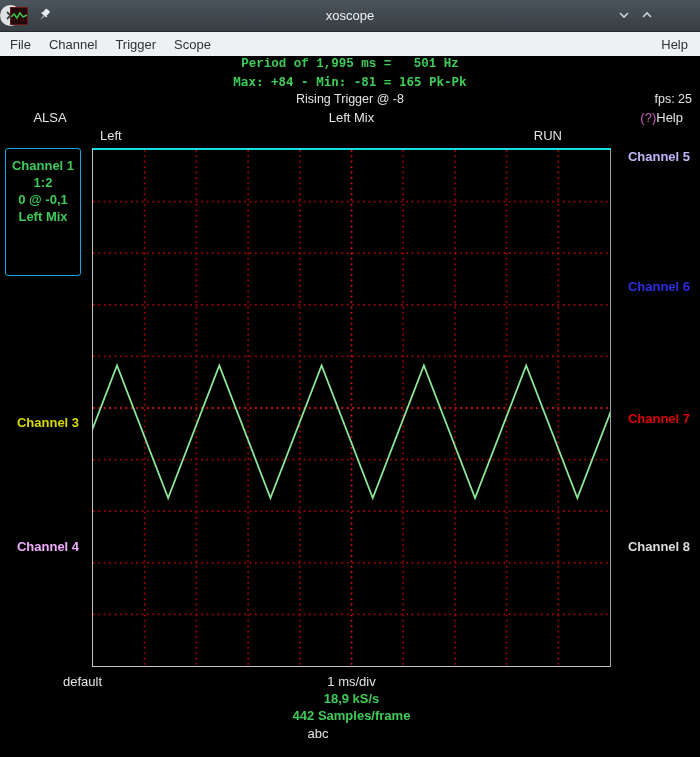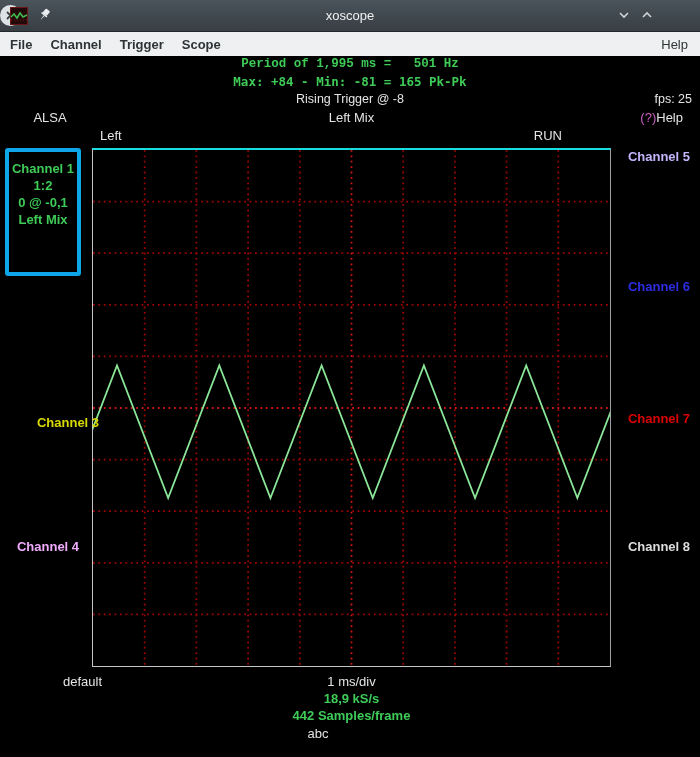--- a/index.html
+++ b/index.html
@@ -27,21 +27,21 @@
     right:9px;width:21px;height:21px;top:5px;border-radius:50%;
     background:#dfe2e4;color:#3a4145;display:flex;align-items:center;justify-content:center;
     font-size:12px;font-weight:bold;cursor:pointer;
   }
   
   .menubar{
     position:absolute;left:0;top:32px;width:700px;height:24px;
     background:#eff0f1;color:#2e3436;font-size:13px;
     display:flex;align-items:center;
   }
-  .menu-item{padding:0 9px;cursor:pointer;font-weight:bold;}
+  .menu-item{padding:0 9px;cursor:pointer;}
   .menu-item:first-child{padding-left:10px;}
   .menu-help{margin-left:auto;padding:0 12px;cursor:pointer;}
   
   .statline{position:absolute;left:0;width:700px;text-align:center;white-space:pre;}
   .mono-green{
     font-family:"DejaVu Sans Mono",monospace;font-weight:bold;
     font-size:12.5px;color:#3ecb57;
   }
   .lite{color:#e4e4e4;font-size:12.5px;}
   .fps{position:absolute;right:8px;top:92px;color:#e4e4e4;font-size:12.5px;}
@@ -60,27 +60,27 @@
     border-top:2px solid #16dede;
     border-left:1px solid #c3c6c8;
     border-right:1px solid #9da1a3;
     border-bottom:1px solid #c3c6c8;
   }
   .scope svg{display:block;}
   
   .ch-label{position:absolute;font-size:13px;font-weight:bold;cursor:pointer;}
   .ch1-box{
     position:absolute;left:5px;top:148px;width:76px;height:128px;
-    border:4px solid #0ea5e9;border-radius:3px;text-align:center;
+    border:1px solid #0ea5e9;border-radius:3px;text-align:center;
     padding-top:8px;box-sizing:border-box;cursor:pointer;
   }
   .ch1-box div{font-size:13px;font-weight:bold;line-height:17px;}
   .ch2-box{position:absolute;left:0;top:287px;width:88px;text-align:center;cursor:pointer;}
   .ch2-box div{font-size:13px;font-weight:bold;line-height:17px;}
-  .ch3{left:0;top:415px;width:96px;text-align:center;margin-left:20px;}
+  .ch3{left:0;top:415px;width:96px;text-align:center;}
   .ch4{left:0;top:539px;width:96px;text-align:center;}
   .ch5{right:10px;top:149px;}
   .ch6{right:10px;top:279px;}
   .ch7{right:10px;top:411px;}
   .ch8{right:10px;top:539px;}
   
   .f-default{position:absolute;left:63px;top:674px;color:#e4e4e4;font-size:13px;}
   .f-timebase{position:absolute;left:92px;top:674px;width:519px;text-align:center;color:#e4e4e4;font-size:13px;}
   .f-rate{position:absolute;left:92px;top:691px;width:519px;text-align:center;font-size:13px;font-weight:bold;}
   .f-samples{position:absolute;left:92px;top:708px;width:519px;text-align:center;font-size:13px;font-weight:bold;}

